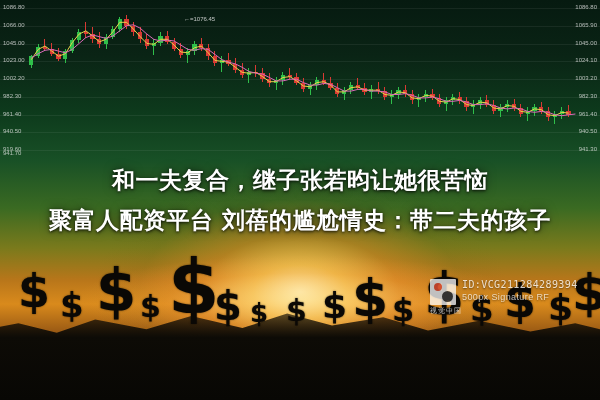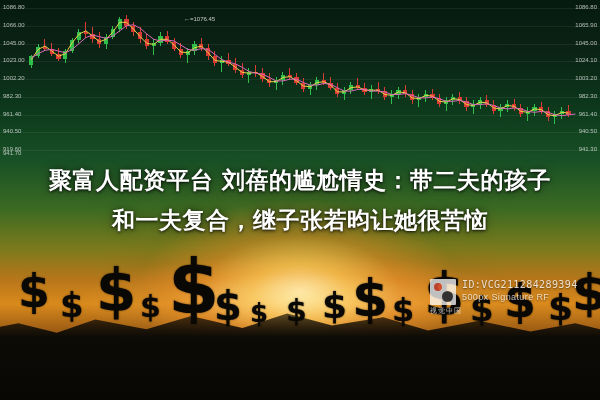--- a/index.html
+++ b/index.html
@@ -707,22 +707,22 @@
       <div class="dollar" style="left: 352px; top: 272px; font-size: 52px;">$</div>
       <div class="dollar" style="left: 392px; top: 294px; font-size: 32px;">$</div>
       <div class="dollar" style="left: 424px; top: 266px; font-size: 58px;">$</div>
       <div class="dollar" style="left: 470px; top: 292px; font-size: 34px;">$</div>
       <div class="dollar" style="left: 504px; top: 278px; font-size: 46px;">$</div>
       <div class="dollar" style="left: 548px; top: 290px; font-size: 36px;">$</div>
       <div class="dollar" style="left: 572px; top: 268px; font-size: 50px;">$</div>
     </div>
 
   <div class="headline">
+    <span class="line">和一夫复合，继子张若昀让她很苦恼</span>
     <span class="line">聚富人配资平台 刘蓓的尴尬情史：带二夫的孩子</span>
-    <span class="line">和一夫复合，继子张若昀让她很苦恼</span>
   </div>
 
   <div class="watermark">
     <div class="wm-logo">
       <span class="wm-cn">视觉中国</span>
     </div>
     <div class="wm-text">
       <div class="id">ID:VCG211284289394</div>
       <div class="sig">500px Signature RF</div>
     </div>

